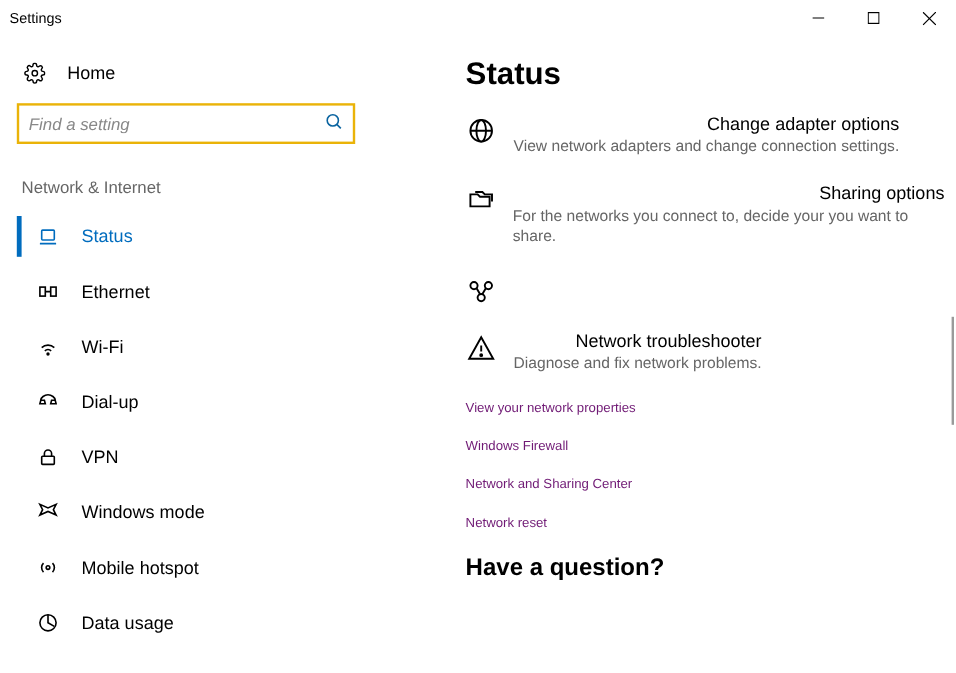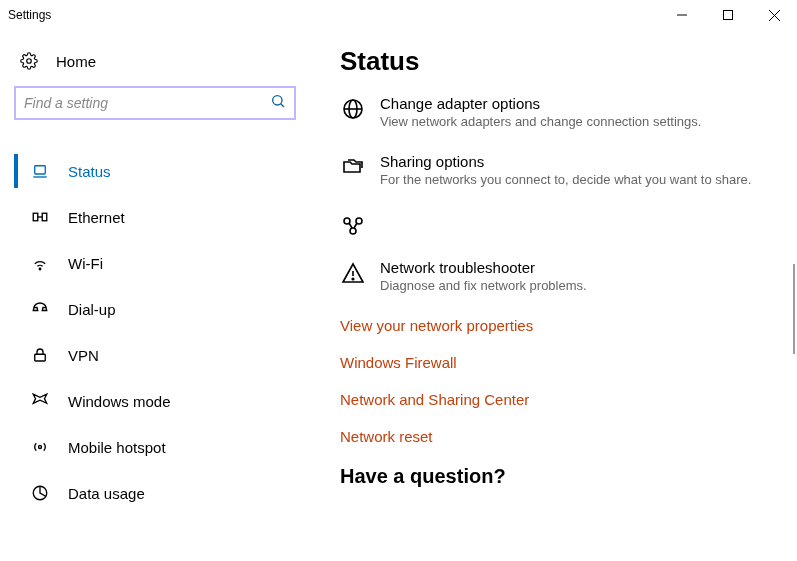--- a/index.html
+++ b/index.html
@@ -1,41 +1,41 @@
 <!DOCTYPE html>
 <html><head>
 <meta charset="utf-8">
 <style>
   * { box-sizing: border-box; margin: 0; padding: 0; }
   html, body { width: 797px; height: 561px; overflow: hidden; font-family: "Segoe UI", Arial, sans-serif; background: #fff; color: #000; }
   .titlebar { height: 30px; display: flex; align-items: center; padding-left: 8px; font-size: 12px; }
   .titlebar .controls { margin-left: auto; display: flex; }
   .titlebar .ctrl { width: 46px; height: 30px; display: flex; align-items: center; justify-content: center; }
-  .body { display: flex; height: calc(561px - 30px); }
+  .body { display: flex; height: calc(561px - 30px); gap: 48px; }
   .left { width: 310px; padding: 16px 0 0 14px; }
   .home-row { display: flex; align-items: center; gap: 16px; padding: 6px 4px 16px 6px; }
   .home-row .icon { width: 20px; display:flex; align-items:center; }
   .home-row .label { font-size: 15px; }
-  .search-box { width: 282px; height: 34px; border: 2px solid #c4b5fd; display: flex; align-items: center; padding: 0 8px; margin-bottom: 28px; }
+  .search-box { width: 282px; height: 34px; border: 2px solid #eab308; display: flex; align-items: center; padding: 0 8px; margin-bottom: 28px; }
   .search-box input { border: none; outline: none; flex: 1; font-size: 14px; font-family: inherit; background: transparent; }
   .search-box input::placeholder { color: #888; font-style: italic; }
   .search-box .sicon { color: #0a64a0; }
   .section-header { font-size: 14px; color: #666; padding: 0 0 10px 4px; }
   .nav { display: flex; flex-direction: column; }
   .nav-item { display: flex; align-items: center; height: 46px; gap: 18px; padding-left: 16px; font-size: 15px; position: relative; cursor: default; }
   .nav-item .icon { width: 20px; display:flex; justify-content:center; align-items:center; }
   .nav-item.active { color: #006cbe; }
   .nav-item.active::before { content:""; position:absolute; left:0; top:6px; bottom:6px; width:4px; background:#006cbe; }
   .right { flex: 1; padding: 16px 10px 0 30px; position: relative; overflow: hidden; }
   .page-title { font-size: 26px; font-weight: 600; margin-bottom: 18px; }
   .option { display:flex; gap: 14px; margin-bottom: 22px; }
   .option .opt-icon { width: 26px; padding-top: 2px; display:flex; justify-content:center; }
-  .option .opt-title { font-size: 15px; margin-bottom: 2px; }
+  .option .opt-title { font-size: 15px; margin-bottom: 2px; text-align: right; }
   .option .opt-desc { font-size: 13px; color: #666; max-width: 380px; line-height: 1.3; }
-  .link { color: #c2410c; font-size: 15px; margin-bottom: 20px; display: block; }
+  .link { color: #701a75; font-size: 11px; margin-bottom: 20px; display: block; }
   .question { font-size: 20px; font-weight: 600; margin-top: 14px; }
   .scroll-indicator { position:absolute; right:2px; top:234px; width:2px; height:90px; background:#9a9a9a; }
 </style>
 </head>
 <body>
 
 <div class="titlebar">
   <span>Settings</span>
   <div class="controls">
     <div class="ctrl">
@@ -72,20 +72,21 @@
     <div class="search-box">
       <input type="text" placeholder="Find a setting" style="">
       <span class="sicon">
         <svg width="16" height="16" viewBox="0 0 24 24" fill="none" stroke="#0a64a0" stroke-width="2">
             <circle cx="11" cy="11" r="7"></circle>
             <line x1="21" y1="21" x2="16" y2="16"></line>
           </svg>
       </span>
     </div>
 
+    <div class="section-header">Network &amp; Internet</div>
 
     <div class="nav">
       <div class="nav-item active">
         <span class="icon">
           <svg width="18" height="18" viewBox="0 0 24 24" fill="none" stroke="#006cbe" stroke-width="1.8">
               <rect x="5" y="5" width="14" height="11" rx="1"></rect>
               <line x1="3" y1="20" x2="21" y2="20"></line>
             </svg>
         </span>
         <span>Status</span>
@@ -178,21 +179,21 @@
 
     <div class="option">
       <span class="opt-icon">
         <svg width="24" height="24" viewBox="0 0 24 24" fill="none" stroke="#000" stroke-width="1.6">
             <path d="M3 7h6l2 2h8v8H3z"></path>
             <path d="M7 5h6l2 2h6v6"></path>
           </svg>
       </span>
       <div>
         <div class="opt-title">Sharing options</div>
-        <div class="opt-desc">For the networks you connect to, decide what you want to share.</div>
+        <div class="opt-desc">For the networks you connect to, decide your you want to share.</div>
       </div>
     </div>
 
     <div class="option">
       <span class="opt-icon">
         <svg width="24" height="24" viewBox="0 0 24 24" fill="none" stroke="#000" stroke-width="1.6">
             <circle cx="6" cy="8" r="3"></circle>
             <circle cx="18" cy="8" r="3"></circle>
             <circle cx="12" cy="18" r="3"></circle>
             <line x1="8" y1="10" x2="11" y2="15"></line>

